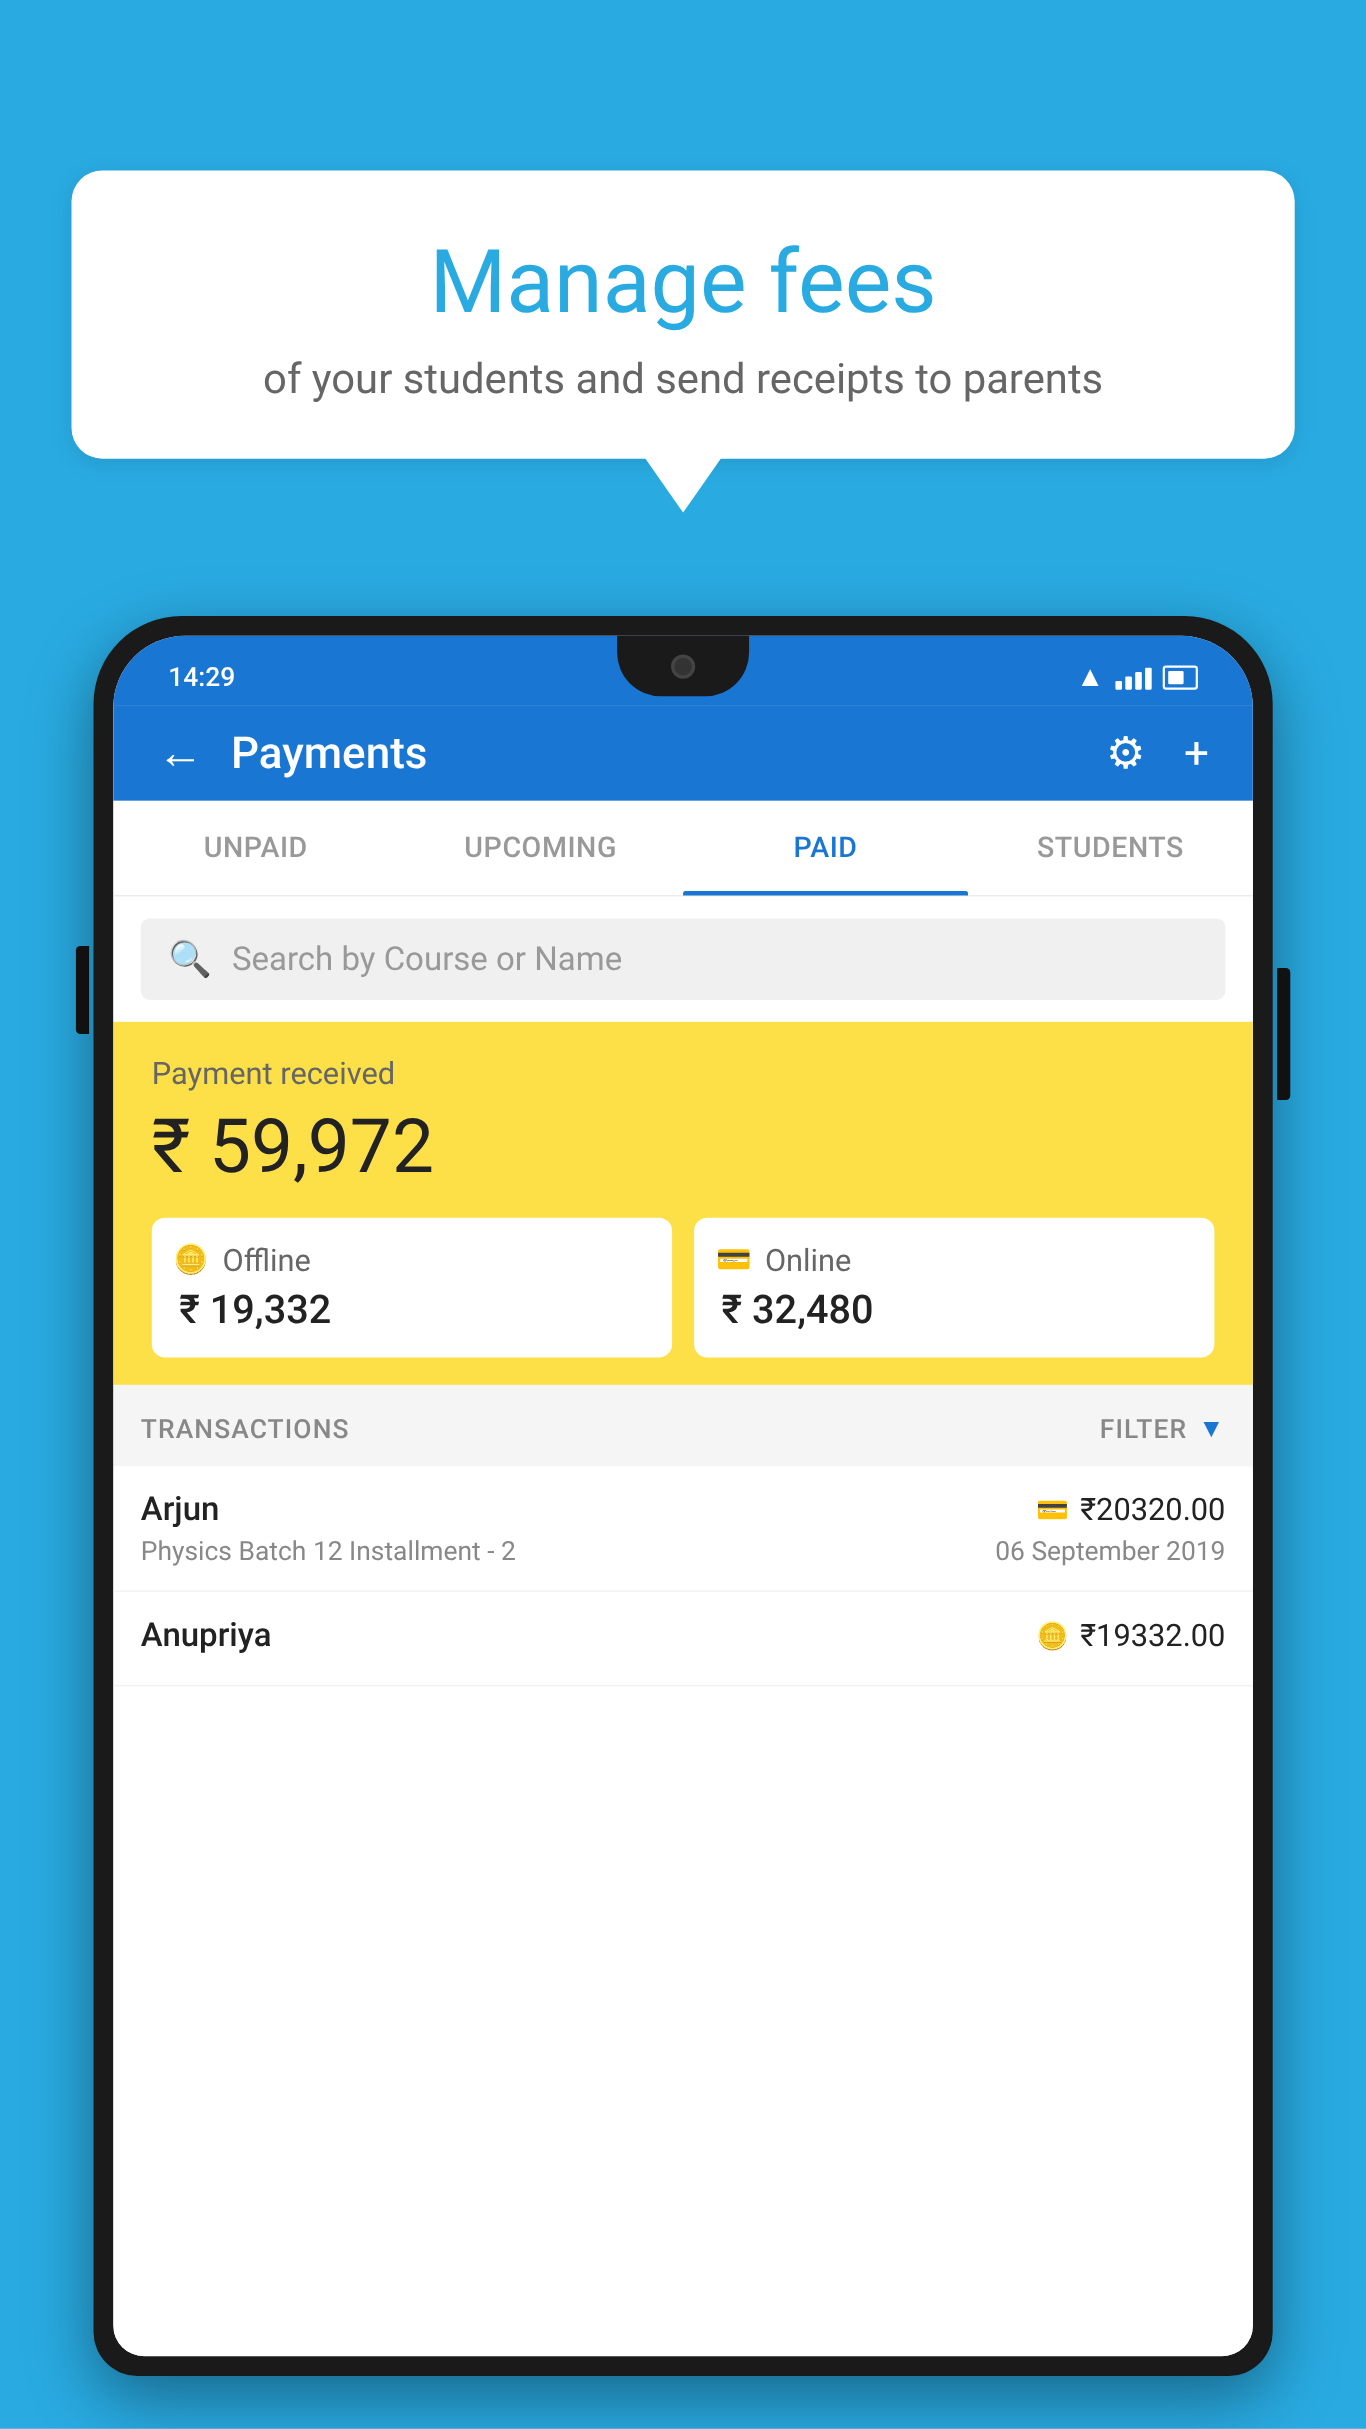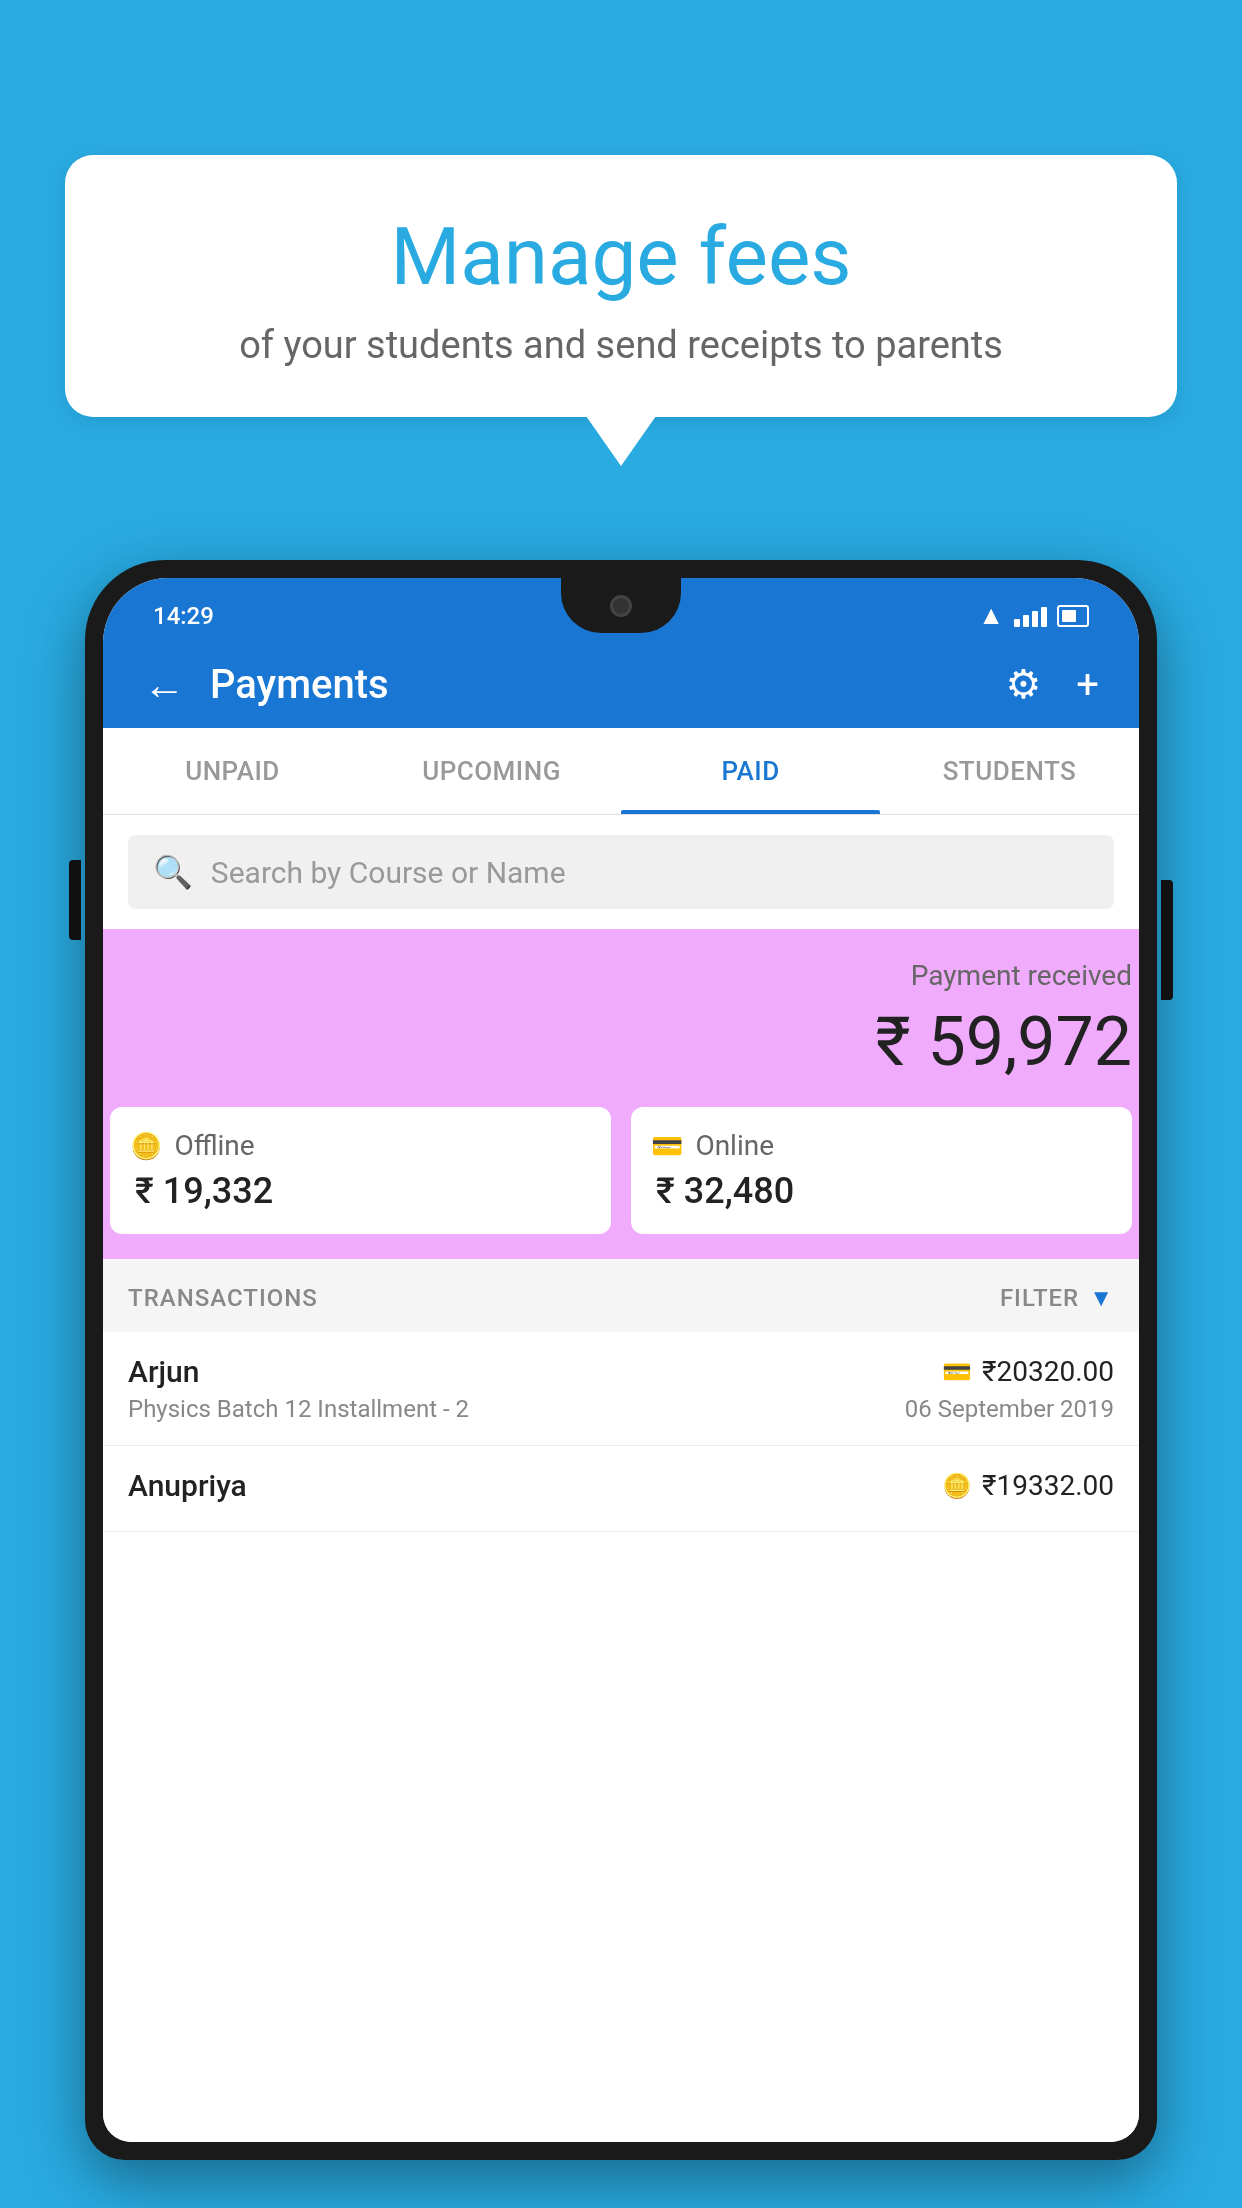--- a/index.html
+++ b/index.html
@@ -242,23 +242,23 @@
       font-size: 32px;
     }
 
     .search-placeholder {
       color: #999;
       font-size: 30px;
     }
 
     
     .payment-section {
-      background: #f0abfc;
-      padding: 30px 7px 20px;
-      text-align: right;
+      background: #fde047;
+      padding: 30px 35px 20px;
+      text-align: left;
       flex-shrink: 0;
     }
 
     .payment-received-label {
       color: #666;
       font-size: 28px;
       margin-bottom: 10px;
     }
 
     .payment-amount {

